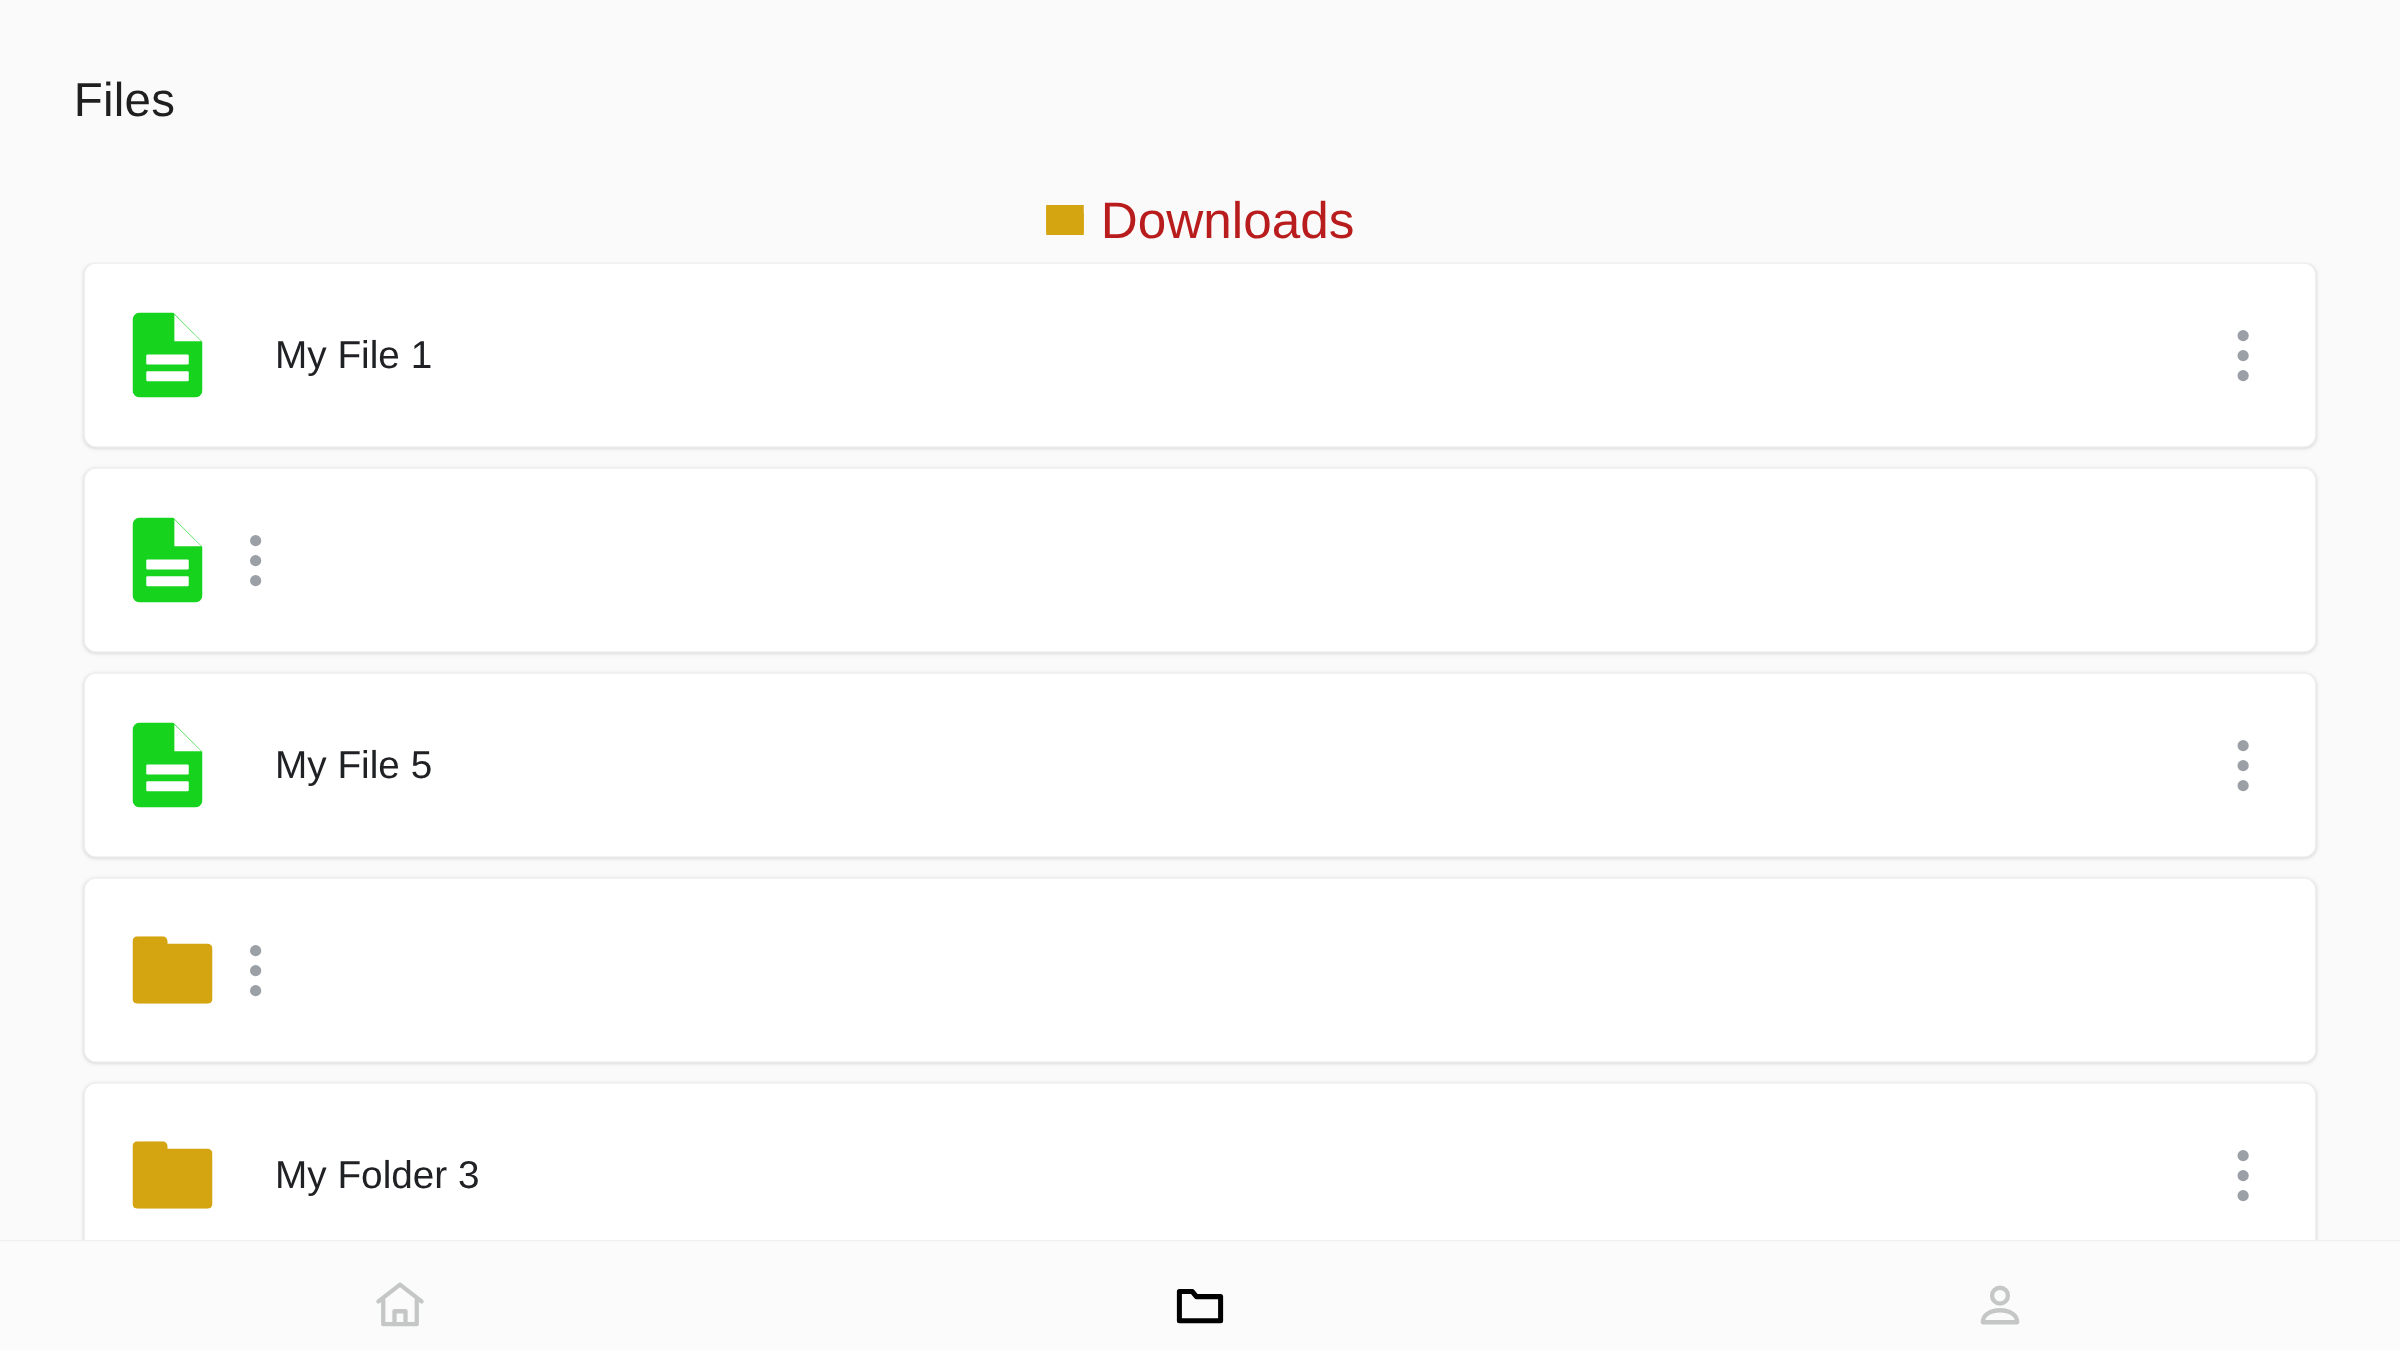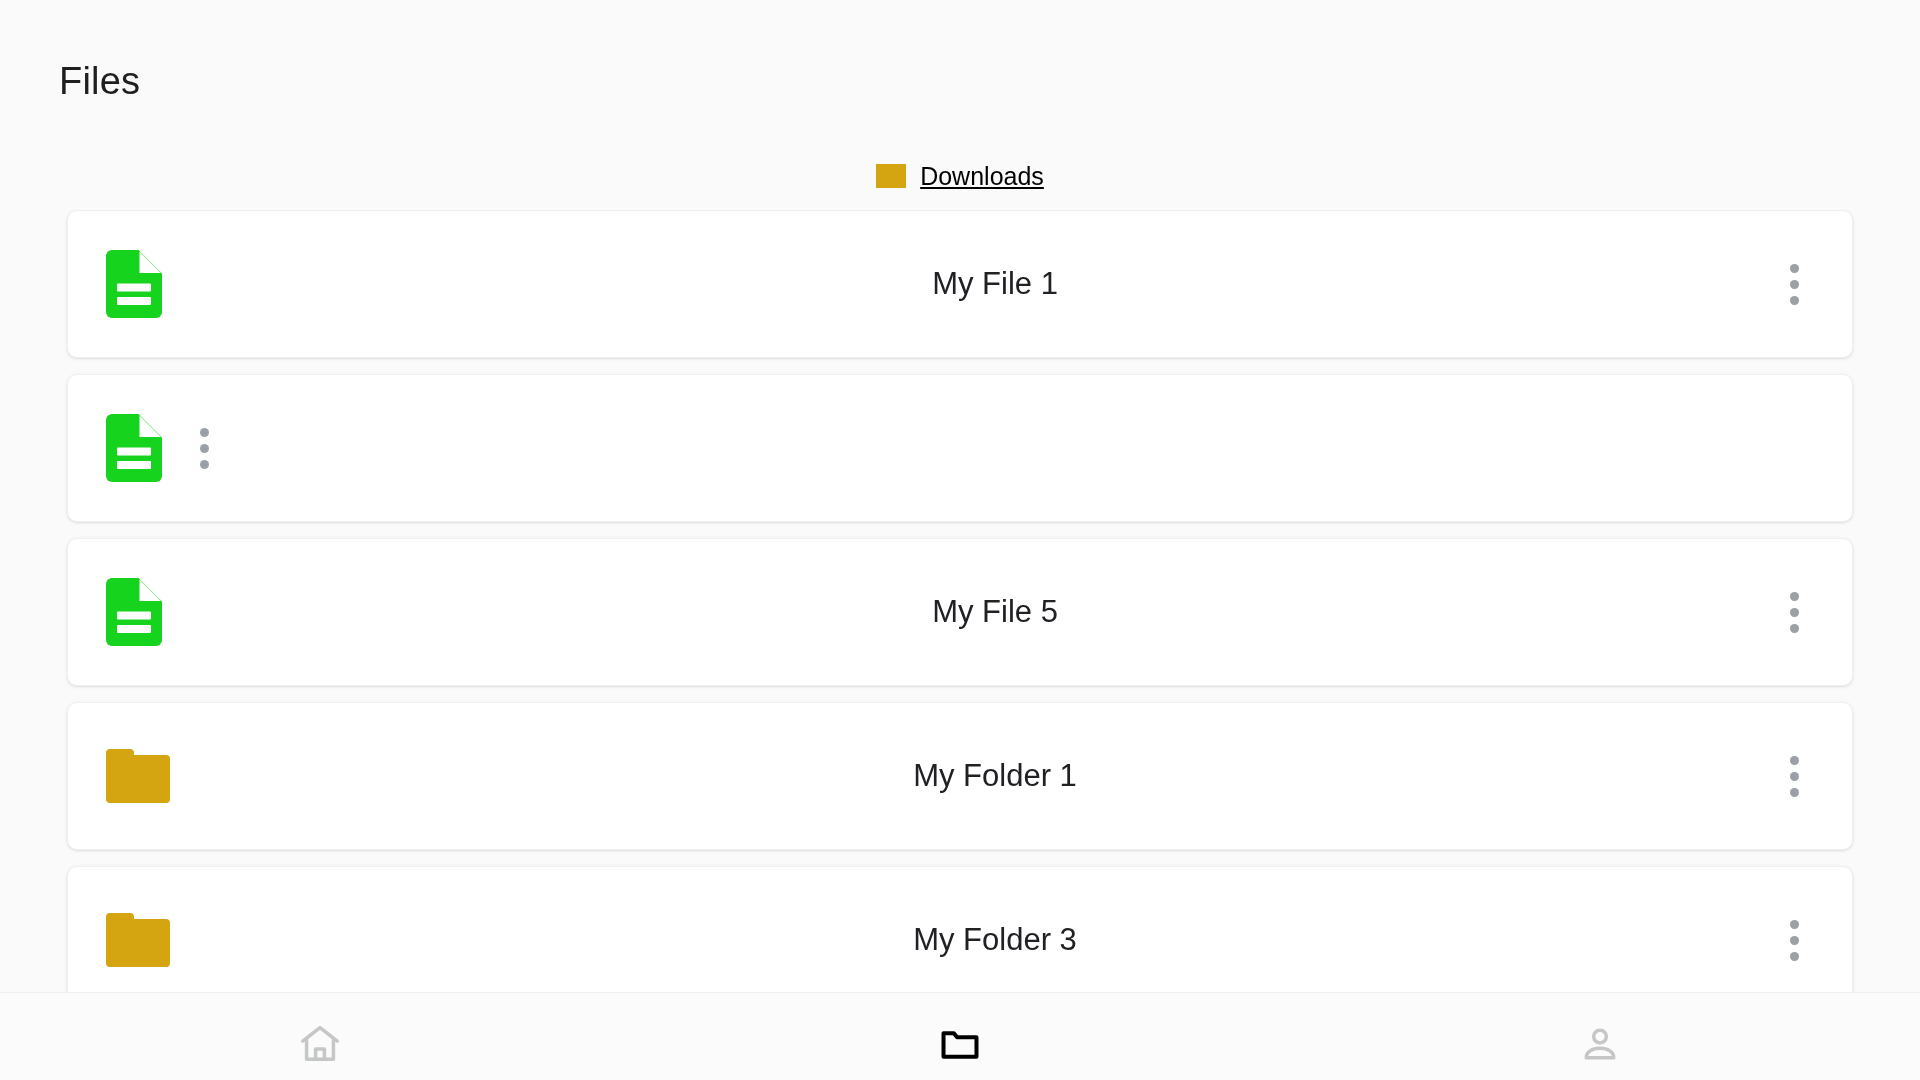--- a/index.html
+++ b/index.html
@@ -54,26 +54,25 @@
     gap: 14px;
   }
   .crumb-icon {
     width: 30px;
     height: 24px;
     position: relative;
     display: block;
     flex: 0 0 auto;
   }
   .crumb-label {
-    font-size: 25px;
+    font-size: 41px;
     line-height: 38px;
     font-weight: 400;
-    color: #000000;
+    color: #b91c1c;
     white-space: nowrap;
-    text-decoration: underline;
   }
 
   
   .folder-glyph {
     position: relative;
     display: block;
   }
   .folder-glyph .tab {
     position: absolute;
     left: 0;
@@ -147,21 +146,20 @@
   }
 
   .row-label {
     margin-left: 40px;
     font-size: 31px;
     line-height: 36px;
     font-weight: 400;
     color: #202124;
     white-space: nowrap;
     flex: 1 1 auto;
-    text-align: center;
   }
 
   .kebab {
     width: 48px;
     height: 68px;
     flex: 0 0 auto;
     display: flex;
     flex-direction: column;
     align-items: center;
     justify-content: center;
@@ -267,21 +265,20 @@
             <i></i>
           </div>
         </div>
         <div class="row-card">
           <div class="row-icon-wrap">
             <span class="folder-icon-lg"><svg width="64" height="54" viewBox="0 0 64 54" aria-hidden="true">
                 <path d="M4 0h20a4 4 0 0 1 4 4v5H0V4a4 4 0 0 1 4-4z" fill="#d4a511"></path>
                 <path d="M4 6h56a4 4 0 0 1 4 4v40a4 4 0 0 1-4 4H4a4 4 0 0 1-4-4V10a4 4 0 0 1 4-4z" fill="#d4a511"></path>
               </svg></span>
           </div>
-          <div class="row-label">My Folder 1</div>
           <div class="kebab">
             <i></i>
             <i></i>
             <i></i>
           </div>
         </div>
         <div class="row-card">
           <div class="row-icon-wrap">
             <span class="folder-icon-lg"><svg width="64" height="54" viewBox="0 0 64 54" aria-hidden="true">
                 <path d="M4 0h20a4 4 0 0 1 4 4v5H0V4a4 4 0 0 1 4-4z" fill="#d4a511"></path>

